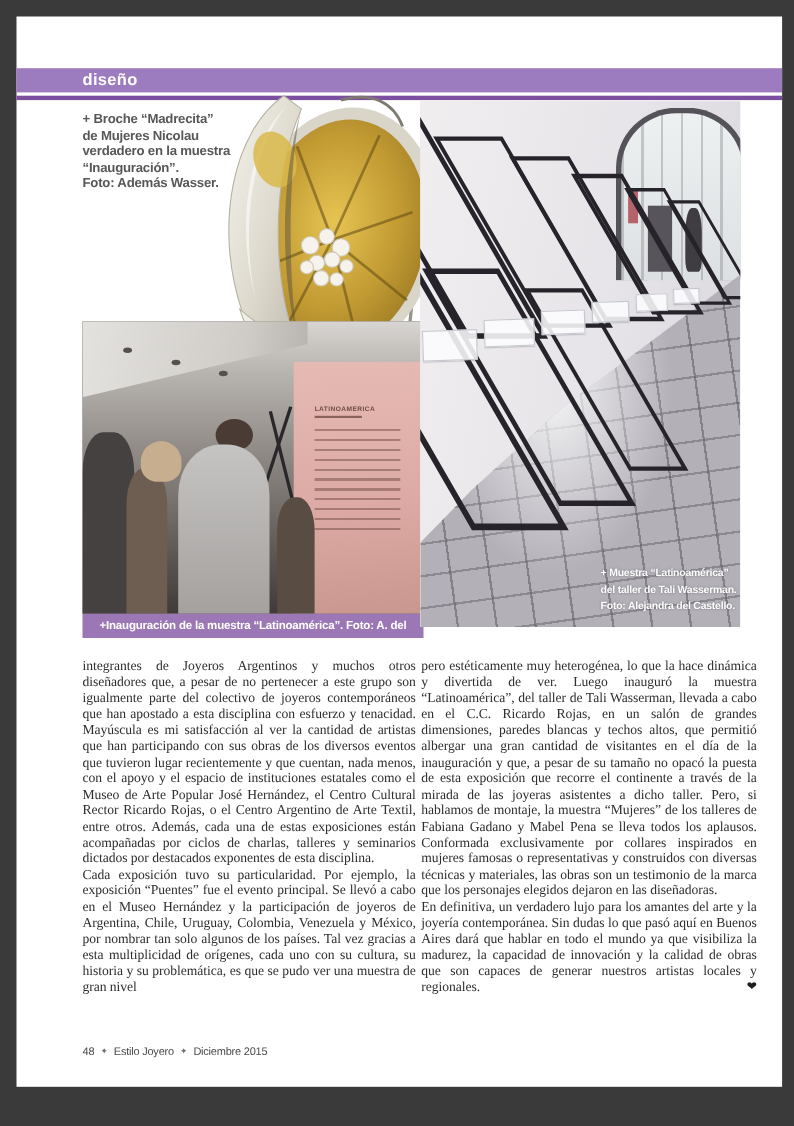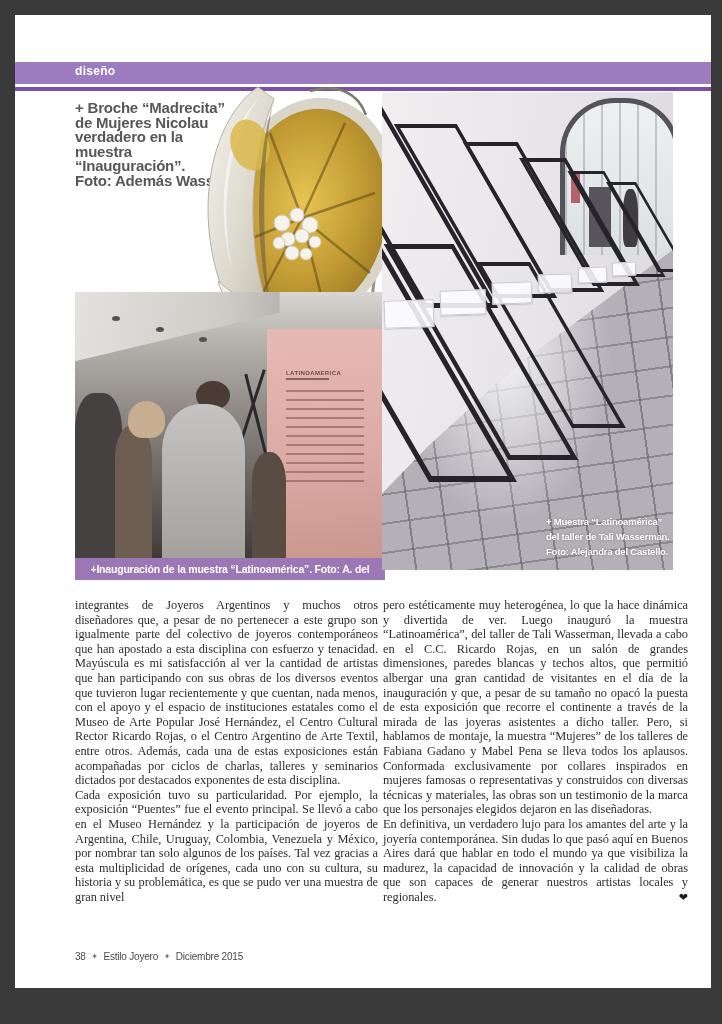--- a/index.html
+++ b/index.html
@@ -2,26 +2,26 @@
 <html><head>
 <meta charset="utf-8">
 <style>
   html,body{margin:0;padding:0;}
   .stage{position:relative;width:722px;height:1024px;background:#3a3a3b;overflow:hidden;
          font-family:"Liberation Sans",sans-serif;}
   .page{position:absolute;left:15px;top:15px;width:696px;height:973px;background:#ffffff;}
 
   
   .band{position:absolute;left:0;top:47px;width:696px;height:22px;background:#9c7bbf;}
-  .band-title{position:absolute;left:60px;top:2px;color:#fff;font-size:12px;font-weight:bold;
+  .band-title{position:absolute;left:60px;top:2px;color:#fff;font-size:15px;font-weight:bold;
               letter-spacing:.3px;}
   .rule{position:absolute;left:0;top:72px;width:696px;height:4px;background:#7d4fa0;}
 
   
-  .cap-brooch{position:absolute;left:60px;top:86px;width:165px;color:#57575a;font-size:15px;
+  .cap-brooch{position:absolute;left:60px;top:86px;width:165px;color:#57575a;font-size:12px;
               font-weight:600;line-height:14.6px;letter-spacing:-.2px;}
 
   
   .brooch{position:absolute;left:145px;top:68px;width:240px;height:262px;}
 
   
   .gallery{position:absolute;left:60px;top:277px;width:310px;height:266px;overflow:hidden;background:#6b6662;}
   .gal-scene{position:absolute;inset:0;filter:blur(.7px);}
   .gal-base{position:absolute;inset:0;background:linear-gradient(180deg,#d8d6d2 0%,#bab6b2 16%,#938e8a 42%,#5f5a56 78%,#403b38 100%);}
   .gal-ceiling{position:absolute;left:0;top:0;width:66%;height:26%;
@@ -232,21 +232,21 @@
         <p>integrantes de Joyeros Argentinos y muchos otros diseñadores que, a pesar de no pertenecer a este grupo son igualmente parte del colectivo de joyeros contemporáneos que han apostado a esta disciplina con esfuerzo y tenacidad. Mayúscula es mi satisfacción al ver la cantidad de artistas que han participando con sus obras de los diversos eventos que tuvieron lugar recientemente y que cuentan, nada menos, con el apoyo y el espacio de instituciones estatales como el Museo de Arte Popular José Hernández, el Centro Cultural Rector Ricardo Rojas, o el Centro Argentino de Arte Textil, entre otros. Además, cada una de estas exposiciones están acompañadas por ciclos de charlas, talleres y seminarios dictados por destacados exponentes de esta disciplina.</p>
         <p>Cada exposición tuvo su particularidad. Por ejemplo, la exposición “Puentes” fue el evento principal. Se llevó a cabo en el Museo Hernández y la participación de joyeros de Argentina, Chile, Uruguay, Colombia, Venezuela y México, por nombrar tan solo algunos de los países. Tal vez gracias a esta multiplicidad de orígenes, cada uno con su cultura, su historia y su problemática, es que se pudo ver una muestra de gran nivel</p>
       </div>
       <div class="col col-right">
         <p>pero estéticamente muy heterogénea, lo que la hace dinámica y divertida de ver. Luego inauguró la muestra “Latinoamérica”, del taller de Tali Wasserman, llevada a cabo en el C.C. Ricardo Rojas, en un salón de grandes dimensiones, paredes blancas y techos altos, que permitió albergar una gran cantidad de visitantes en el día de la inauguración y que, a pesar de su tamaño no opacó la puesta de esta exposición que recorre el continente a través de la mirada de las joyeras asistentes a dicho taller. Pero, si hablamos de montaje, la muestra “Mujeres” de los talleres de Fabiana Gadano y Mabel Pena se lleva todos los aplausos. Conformada exclusivamente por collares inspirados en mujeres famosas o representativas y construidos con diversas técnicas y materiales, las obras son un testimonio de la marca que los personajes elegidos dejaron en las diseñadoras.</p>
         <p><span>En definitiva, un verdadero lujo para los amantes del arte y la joyería contemporánea. Sin dudas lo que pasó aquí en Buenos Aires dará que hablar en todo el mundo ya que visibiliza la madurez, la capacidad de innovación y la calidad de obras que son capaces de generar nuestros artistas locales y regionales.</span> <span class="end-mark">❤</span></p>
       </div>
     </div>
 
     <div class="footer">
-      <span>38</span>
+      <span>48</span>
       <span class="sep">✦</span>
       <span class="mag">Estilo Joyero</span>
       <span class="sep">✦</span>
       <span>Diciembre 2015</span>
     </div>
 
   </div>
 </div>
 
 </body></html>

